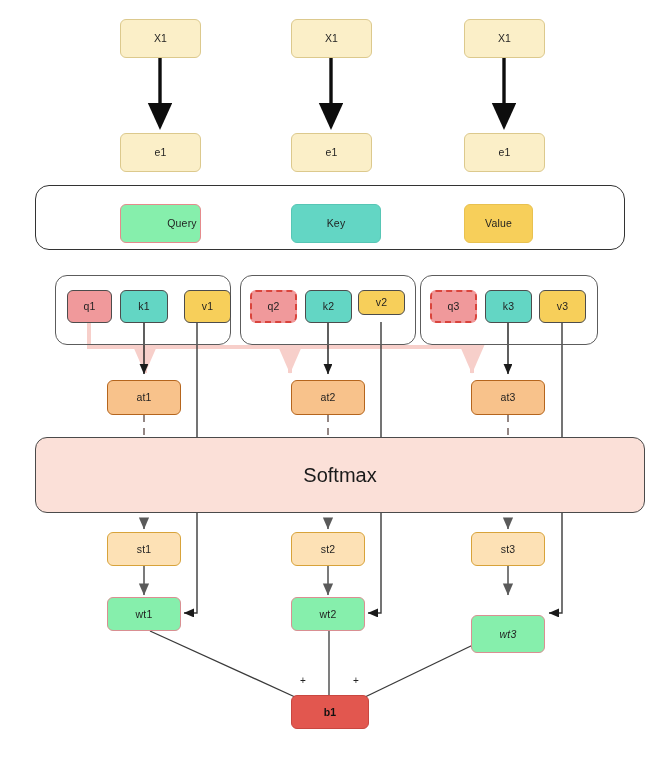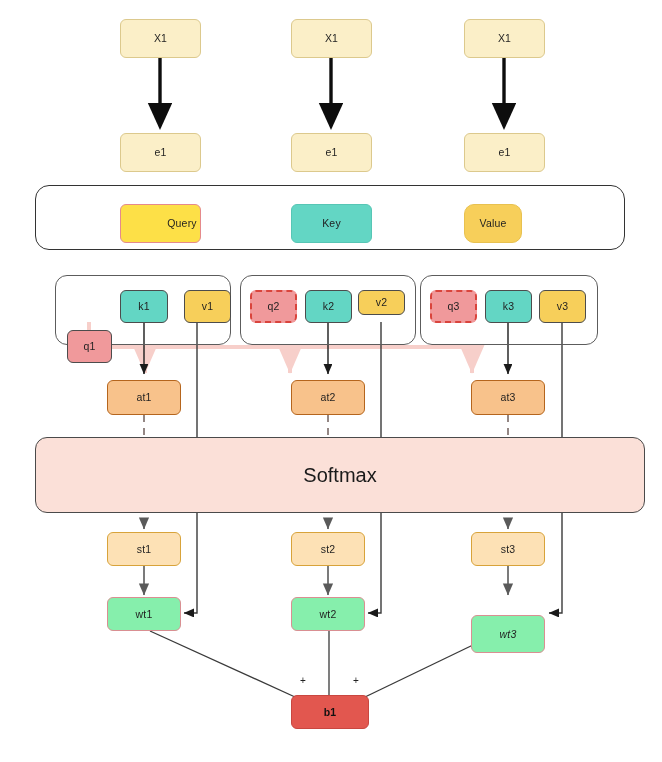--- a/index.html
+++ b/index.html
@@ -59,24 +59,24 @@
     display: flex;
     align-items: center;
     justify-content: center;
     font-size: 20px;
     color: #1a1a1a;
   }
   .n-x1, .n-e1 {
     background: #fbefc8;
     border: 1.2px solid #dcc98d;
   }
-  .n-query { background: #fde047; border: 1px solid #e58a8c; padding-left: 43px; }
+  .n-query { background: #86efac; border: 1px solid #e58a8c; padding-left: 43px; }
   .n-key   { background: #63d6c4; border: 1px solid #57c6b5; }
   .n-value { background: #f7cf5a; border: 1px solid #e8c150; }
-  .n-q     { background: #f0999b; border: 1.2px solid #4c4c4c; margin-top: 40px; }
+  .n-q     { background: #f0999b; border: 1.2px solid #4c4c4c; }
   .n-q-dash{ background: #f0999b; border: 2px dashed #d9443c; }
   .n-k     { background: #63d6c4; border: 1.2px solid #4c4c4c; }
   .n-v     { background: #f7cf5a; border: 1.2px solid #4c4c4c; }
   .n-at    { background: #f8c28b; border: 1.3px solid #b5651d; }
   .n-st    { background: #fde1b5; border: 1.3px solid #d8a33a; }
   .n-wt    { background: #86efac; border: 1.3px solid #d98f92; }
   .n-b1    { background: #e2574f; border: 1.3px solid #c94740; color:#111; font-weight:bold; }
   .plus-label {
     position: absolute;
     font-size: 10px;
@@ -156,22 +156,22 @@
   <div class="node n-x1" style="left:120px; top:19px; width:81px; height:39px;">X1</div>
   <div class="node n-x1" style="left:291px; top:19px; width:81px; height:39px;">X1</div>
   <div class="node n-x1" style="left:464px; top:19px; width:81px; height:39px;">X1</div>
 
   <div class="node n-e1" style="left:120px; top:133px; width:81px; height:39px;">e1</div>
   <div class="node n-e1" style="left:291px; top:133px; width:81px; height:39px;">e1</div>
   <div class="node n-e1" style="left:464px; top:133px; width:81px; height:39px;">e1</div>
 
   <div class="qkv-shell" style="left:35px; top:185px; width:590px; height:65px;"></div>
   <div class="node n-query" style="left:120px; top:204px; width:81px; height:39px;">Query</div>
-  <div class="node n-key" style="left:291px; top:204px; width:81px; height:39px;">Key</div>
-  <div class="node n-value" style="left:464px; top:204px; width:58px; height:39px;border-radius:10px;">Value</div>
+  <div class="node n-key" style="left:291px; top:204px; width:90px; height:39px;">Key</div>
+  <div class="node n-value" style="left:464px; top:204px; width:69px; height:39px;">Value</div>
 
   <div class="group-box" style="left:55px; top:275px; width:176px; height:70px;"></div>
   <div class="group-box" style="left:240px; top:275px; width:176px; height:70px;"></div>
   <div class="group-box" style="left:420px; top:275px; width:178px; height:70px;"></div>
 
   <div class="node n-q" style="left:67px; top:290px; width:45px; height:33px;">q1</div>
   <div class="node n-k" style="left:120px; top:290px; width:48px; height:33px;">k1</div>
   <div class="node n-v" style="left:184px; top:290px; width:47px; height:33px;">v1</div>
 
   <div class="node n-q-dash" style="left:250px; top:290px; width:47px; height:33px;">q2</div>

